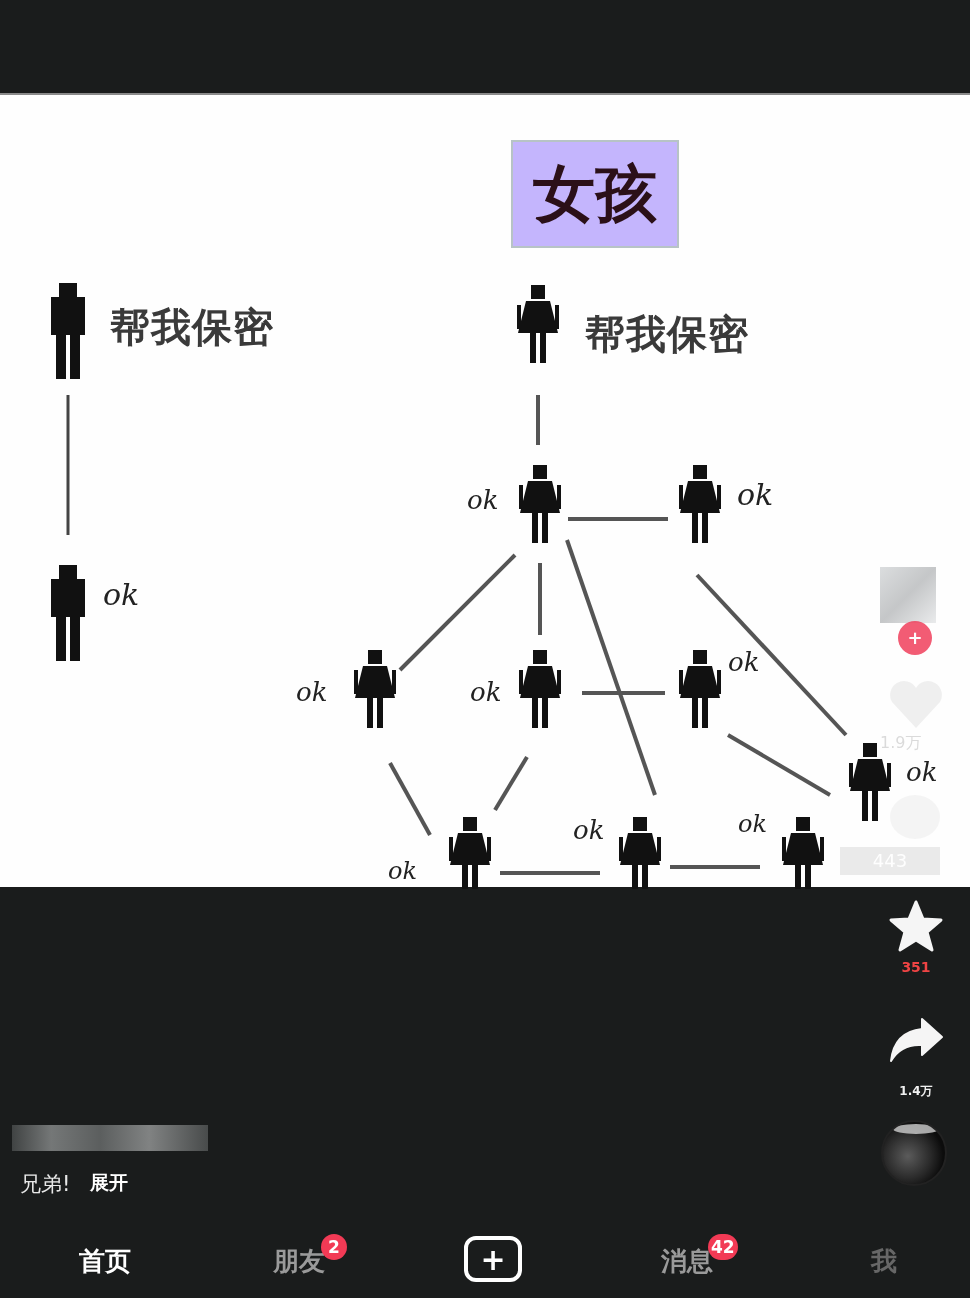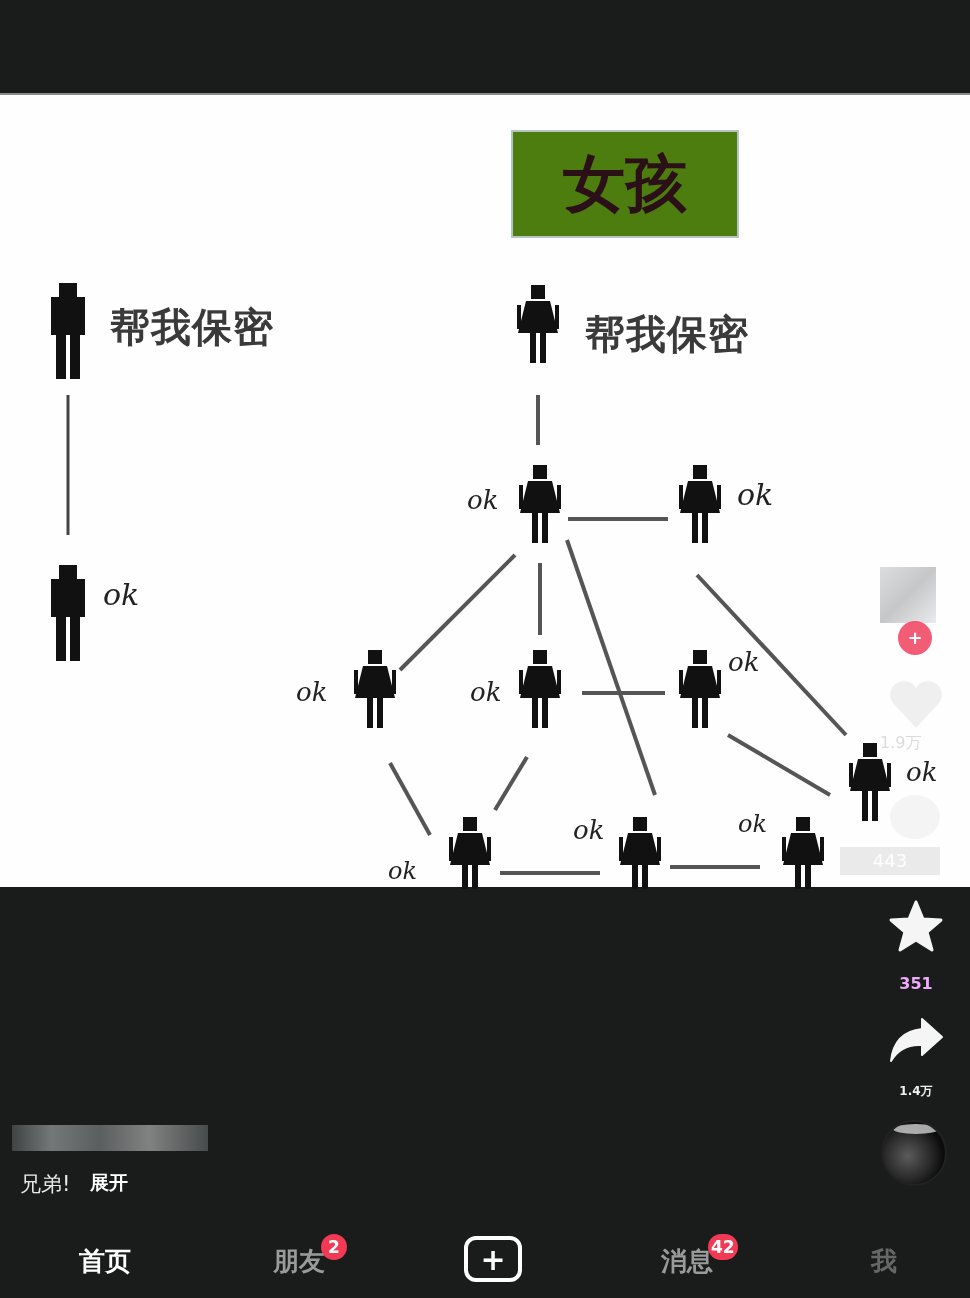--- a/index.html
+++ b/index.html
@@ -1,21 +1,21 @@
 <!DOCTYPE html>
 <html><head>
 <meta charset="utf-8">
 <style>
   html,body{margin:0;padding:0;}
   body{width:970px;height:1298px;background:#1a1c1c;position:relative;overflow:hidden;font-family:"DejaVu Sans","Liberation Sans",sans-serif;}
   .topbar{position:absolute;left:0;top:0;width:970px;height:93px;background:#1a1c1c;}
   .content{position:absolute;left:0;top:93px;width:970px;height:794px;background:#fefefe;border-top:2px solid #8a8a8a;box-sizing:border-box;}
   .label-box{position:absolute;height:108px;display:flex;align-items:center;justify-content:center;font-size:62px;font-weight:bold;color:#1b2228;border:2px solid #b7c3c6;box-sizing:border-box;}
   .boy-box{left:42px;top:35px;width:202px;background:#86d6ef;}
-  .girl-box{left:511px;top:35px;width:228px;background:#4d7c0f;color:#2b1018;}
+  .girl-box{left:511px;top:45px;width:168px;background:#c4b5fd;color:#2b1018;}
   .secret{position:absolute;font-size:40px;font-weight:bold;color:#3a3a3a;letter-spacing:1px;}
   .ok{position:absolute;font-family:"DejaVu Serif",serif;font-style:italic;font-size:30px;color:#222;}
   svg.diagram{position:absolute;left:0;top:0;}
   .overlay{position:absolute;opacity:0.35;}
   .desc-user{position:absolute;left:12px;top:1125px;width:196px;height:26px;background:linear-gradient(90deg,#4a4d4d,#8b8e8e 20%,#6c6f6f 45%,#9a9c9c 70%,#545757);opacity:0.8;}
   .desc-text{position:absolute;left:20px;top:1170px;font-size:21px;color:#e8e8e8;}
   .expand{position:absolute;left:90px;top:1170px;font-size:19px;color:#ffffff;font-weight:bold;}
   .tabbar{position:absolute;left:9px;top:1222px;width:970px;height:76px;}
   .tab{position:absolute;top:22px;font-size:26px;font-weight:bold;color:#9a9a9a;}
   .tab.active{color:#ffffff;}
@@ -104,21 +104,21 @@
     </svg>
   <div class="overlay" style="left:880px;top:638px;width:72px;font-size:16px;color:#999;">1.9万</div>
   <div class="overlay" style="left:890px;top:700px;width:50px;height:44px;border-radius:50%;background:#ddd;opacity:0.3;"></div>
   <div class="overlay" style="left:840px;top:752px;width:100px;height:28px;background:#d8d8d8;opacity:0.5;text-align:center;color:#fff;font-size:18px;line-height:28px;">443</div>
 </div>
 
 <div style="position:absolute;left:876px;top:900px;width:80px;text-align:center;">
   <svg width="56" height="54" viewBox="0 0 56 54">
     <path d="M28 2 L35 19 L53 20 L39 32 L44 50 L28 40 L12 50 L17 32 L3 20 L21 19 Z" fill="#f5f5f5" stroke="#f5f5f5" stroke-linejoin="round" stroke-width="3"></path>
   </svg>
-  <div style="color:#f0abfc;font-size:16px;font-weight:bold;margin-top:16px;">351</div>
+  <div style="color:#ef4444;font-size:14px;font-weight:bold;margin-top:1px;">351</div>
 </div>
 <div style="position:absolute;left:876px;top:1015px;width:80px;text-align:center;">
   <svg width="56" height="48" viewBox="0 0 56 48">
     <path d="M34 4 L54 22 L34 40 L34 30 C20 29 10 34 3 46 C5 28 15 16 34 14 Z" fill="#f5f5f5" stroke="#f5f5f5" stroke-linejoin="round" stroke-width="2"></path>
   </svg>
   <div style="color:#f0f0f0;font-size:12px;font-weight:bold;margin-top:16px;">1.4万</div>
 </div>
 <div style="position:absolute;left:881px;top:1120px;width:66px;height:66px;border-radius:50%;background:radial-gradient(circle at 40% 55%,#5b5b5b 0%,#2a2a2a 45%,#0c0c0c 70%),#111;border:2px solid #222;box-sizing:border-box;overflow:hidden;">
   <div style="position:absolute;left:10px;top:2px;width:46px;height:10px;border-radius:50%;background:#cfcfcf;opacity:0.8;"></div>
 </div>

